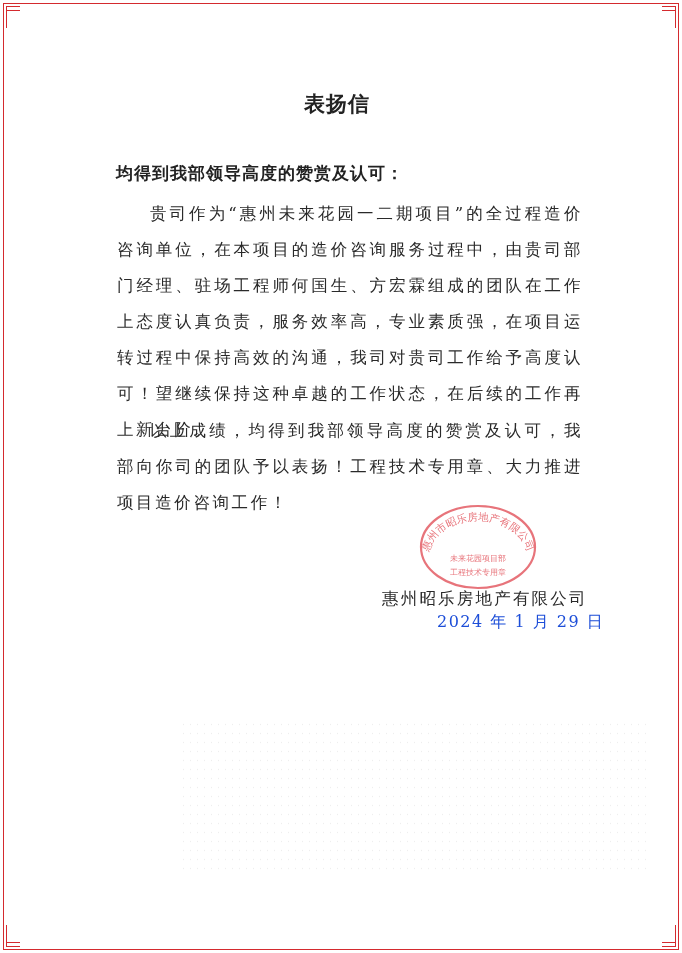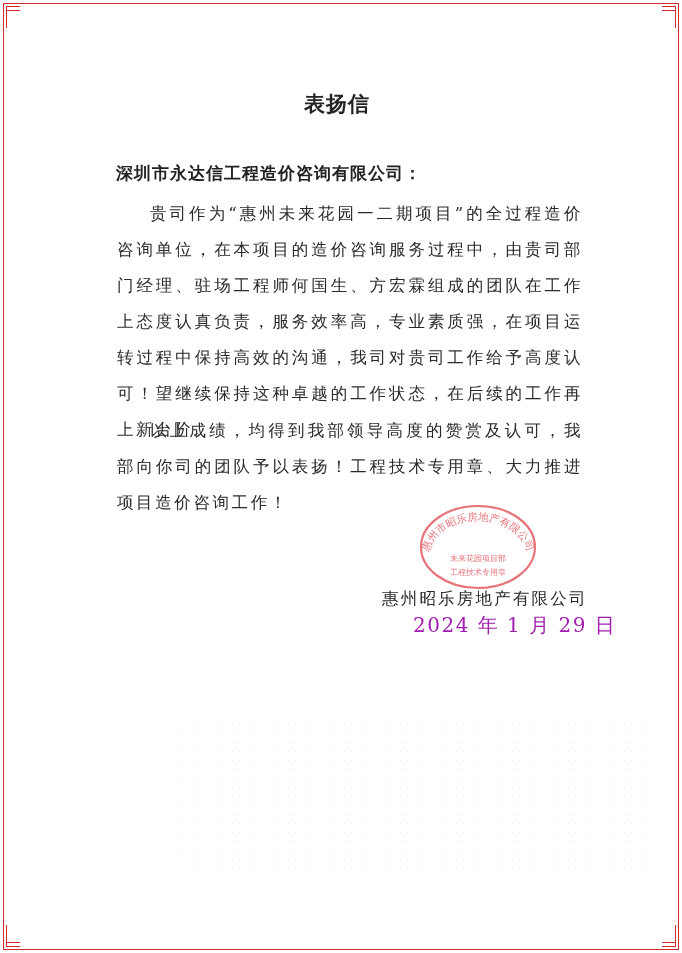--- a/index.html
+++ b/index.html
@@ -18,42 +18,42 @@
 
   .title { position:absolute; left:0; width:674px; top:90px; text-align:center;
            font-family:"DejaVu Sans", "Liberation Sans", sans-serif; font-size:21px; font-weight:bold; color:#222; letter-spacing:1px; }
   .recipient { position:absolute; left:116px; top:162px; font-family:"DejaVu Sans","Liberation Sans",sans-serif;
                font-size:17px; font-weight:bold; color:#222; letter-spacing:1px; }
   .para { position:absolute; left:117px; width:466px; font-size:16.5px; line-height:36px;
           text-indent:33px; letter-spacing:2.6px; color:#2a2a2a; text-align:justify; }
   .para.p1 { top:196px; }
   .para.p2 { top:413px; }
   .sign-company { position:absolute; left:382px; top:576px; font-size:16.5px; letter-spacing:2.2px; color:#2a2a2a;margin-top:12px; }
-  .sign-date { position:absolute; left:413px; top:612px; font-size:20px; letter-spacing:1.5px; color:#a21caf; }
+  .sign-date { position:absolute; left:437px; top:612px; font-size:16px; letter-spacing:1.5px; color:#1d4ed8; }
 
   .stamp { position:absolute; left:418px; top:503px; width:120px; height:88px; opacity:0.75; }
   .noise { position:absolute; left:180px; top:720px; width:470px; height:150px;
            background-image: radial-gradient(#d9d9d9 0.6px, transparent 0.8px);
            background-size:7px 9px; opacity:0.45; }
 </style>
 </head>
 <body>
 
 <div class="frame-outer"></div>
 <div class="corner tl"></div>
 <div class="corner tr"></div>
 <div class="corner bl"></div>
 <div class="corner br"></div>
 <div class="corner-h tl"></div>
 <div class="corner-h tr"></div>
 <div class="corner-h bl"></div>
 <div class="corner-h br"></div>
 
 <div class="title">表扬信</div>
-<div class="recipient">深圳市永达信工程造价咨询有限公司：</div>
+<div class="recipient">均得到我部领导高度的赞赏及认可：</div>
 <div class="para p1">贵司作为“惠州未来花园一二期项目”的全过程造价咨询单位，在本项目的造价咨询服务过程中，由贵司部门经理、驻场工程师何国生、方宏霖组成的团队在工作上态度认真负责，服务效率高，专业素质强，在项目运转过程中保持高效的沟通，我司对贵司工作给予高度认可！望继续保持这种卓越的工作状态，在后续的工作再上新台阶。</div>
 <div class="para p2">以上成绩，均得到我部领导高度的赞赏及认可，我部向你司的团队予以表扬！工程技术专用章、大力推进项目造价咨询工作！</div>
 
 <svg class="stamp" viewBox="0 0 120 88" xmlns="http://www.w3.org/2000/svg">
   <defs>
     <path id="seal-arc" d="M 12 66 A 50 38 0 1 1 108 66"></path>
   </defs>
   <ellipse cx="60" cy="44" rx="57" ry="41" fill="none" stroke="#e0464f" stroke-width="2.2"></ellipse>
   <text font-size="10.5" fill="#e0464f" font-family="DejaVu Sans, sans-serif">
     <textPath href="#seal-arc" startOffset="50%" text-anchor="middle">惠州市昭乐房地产有限公司</textPath>

